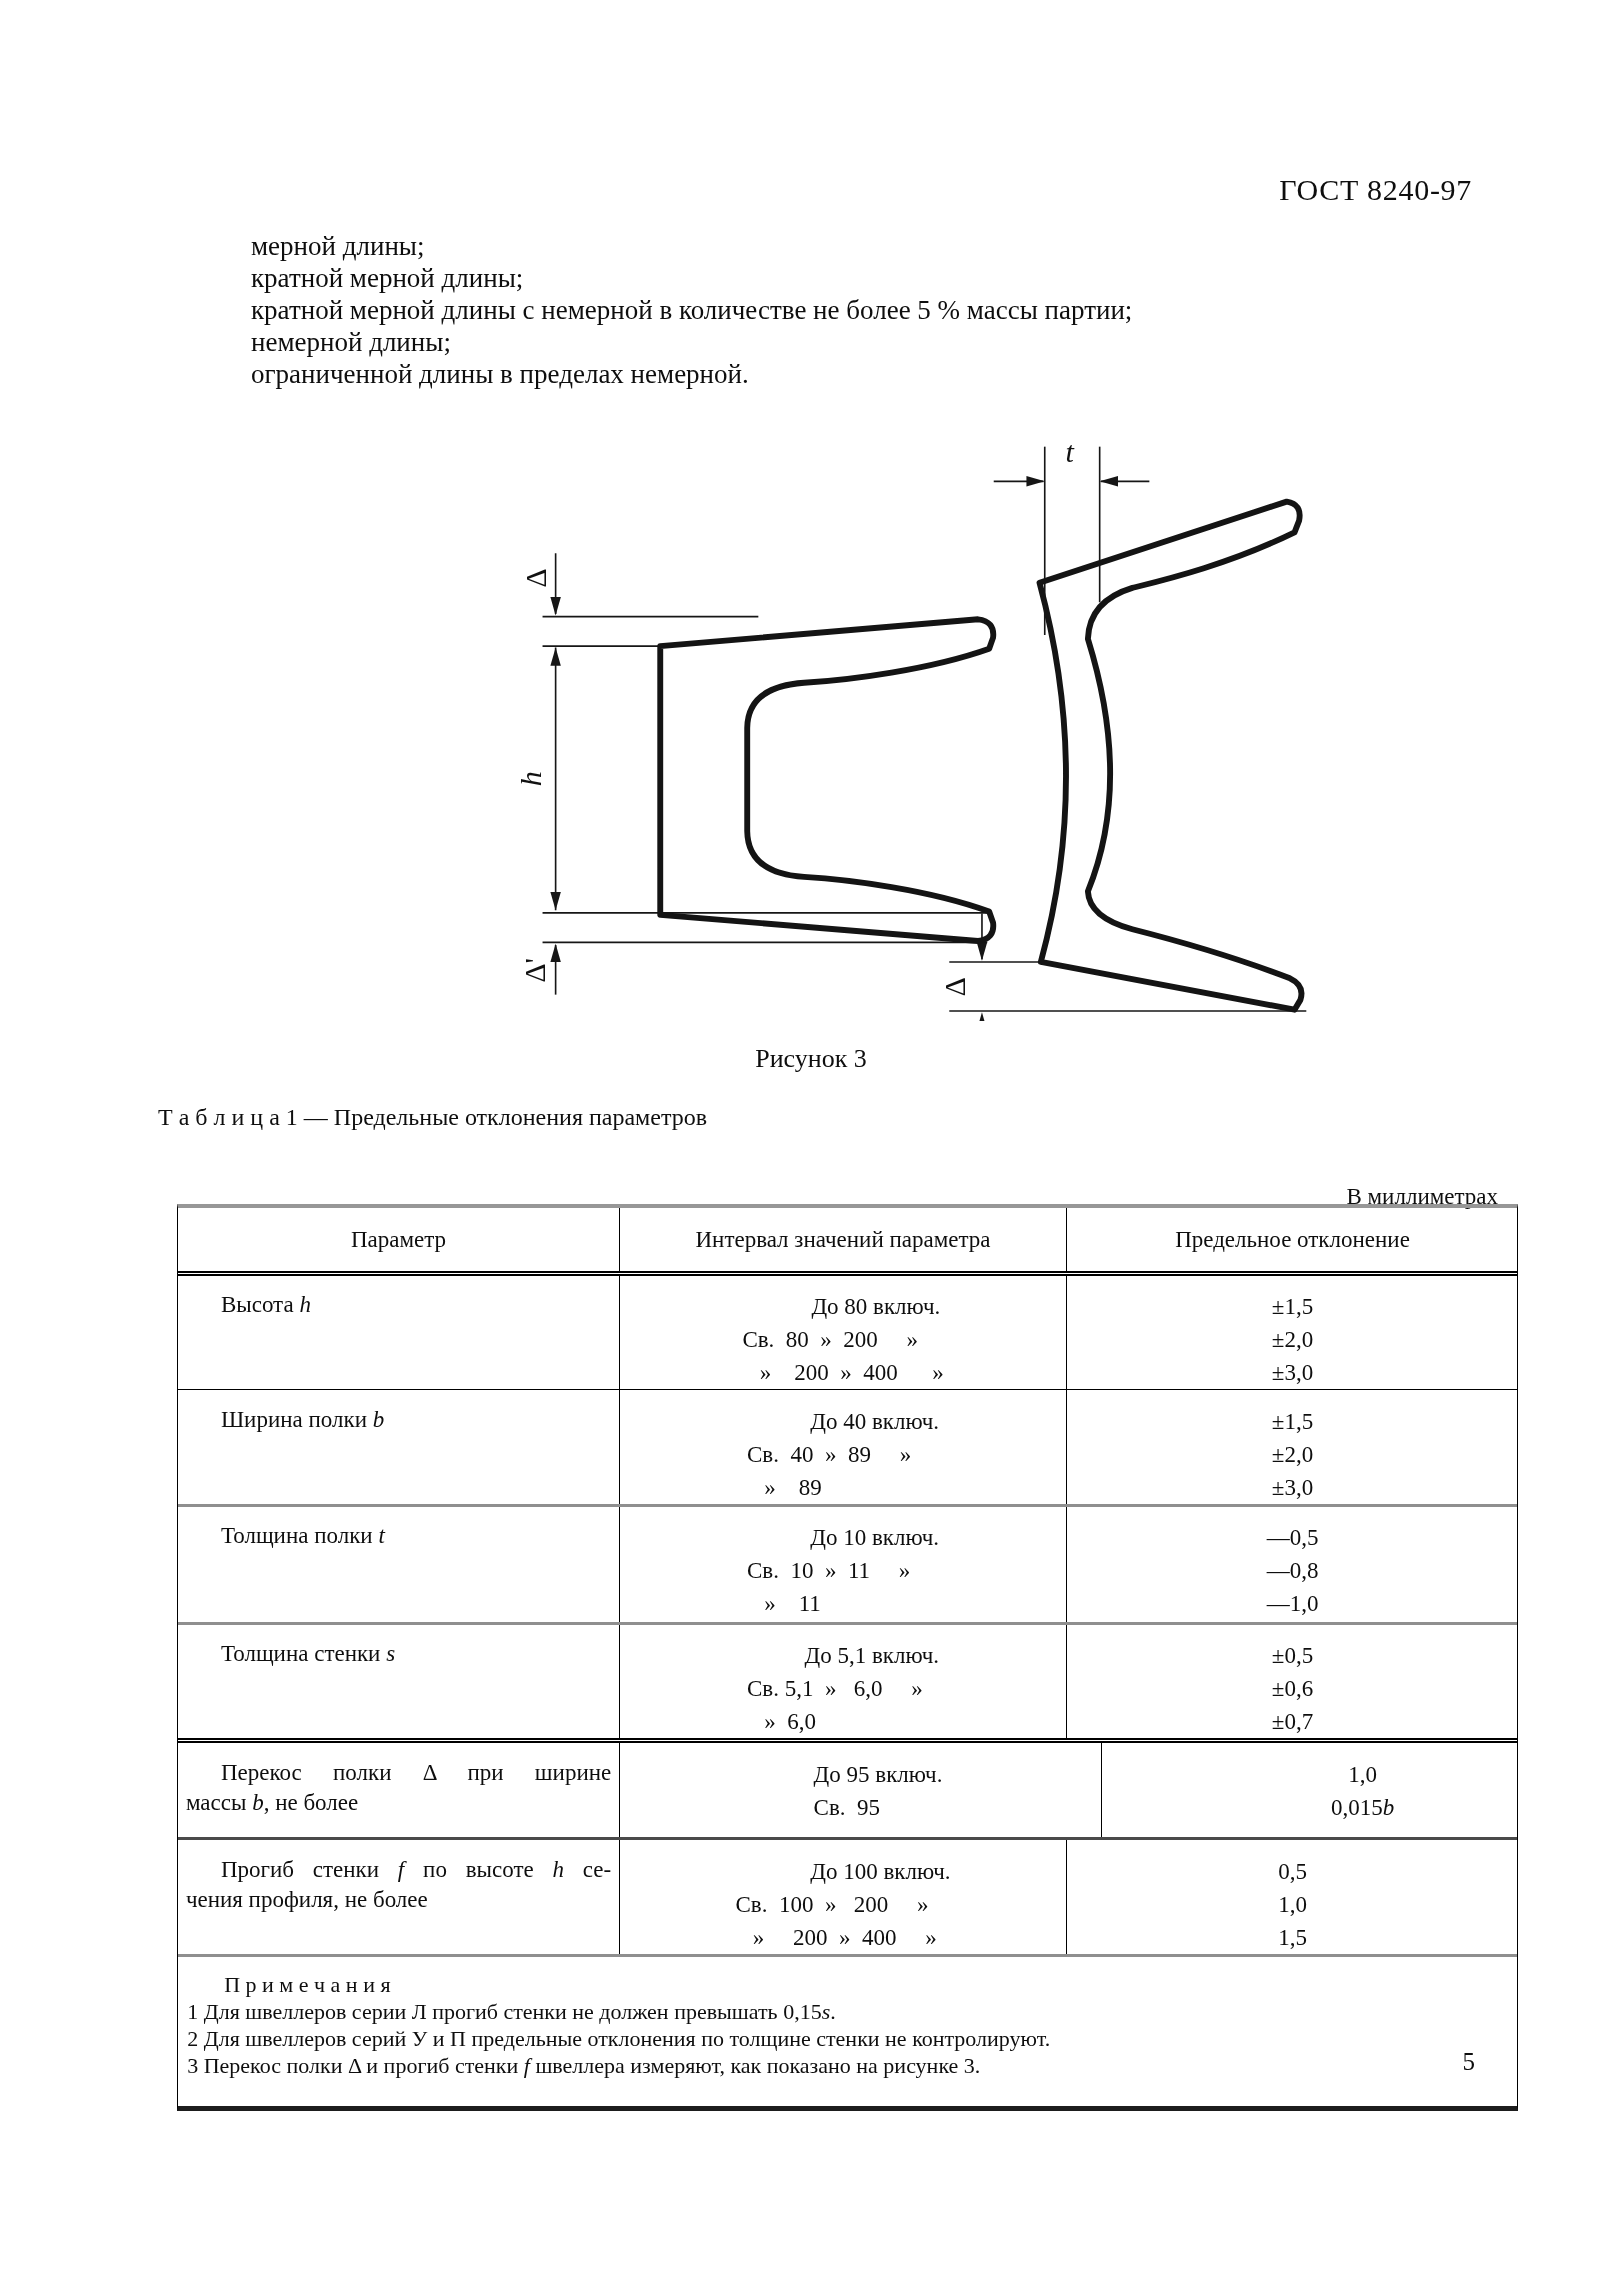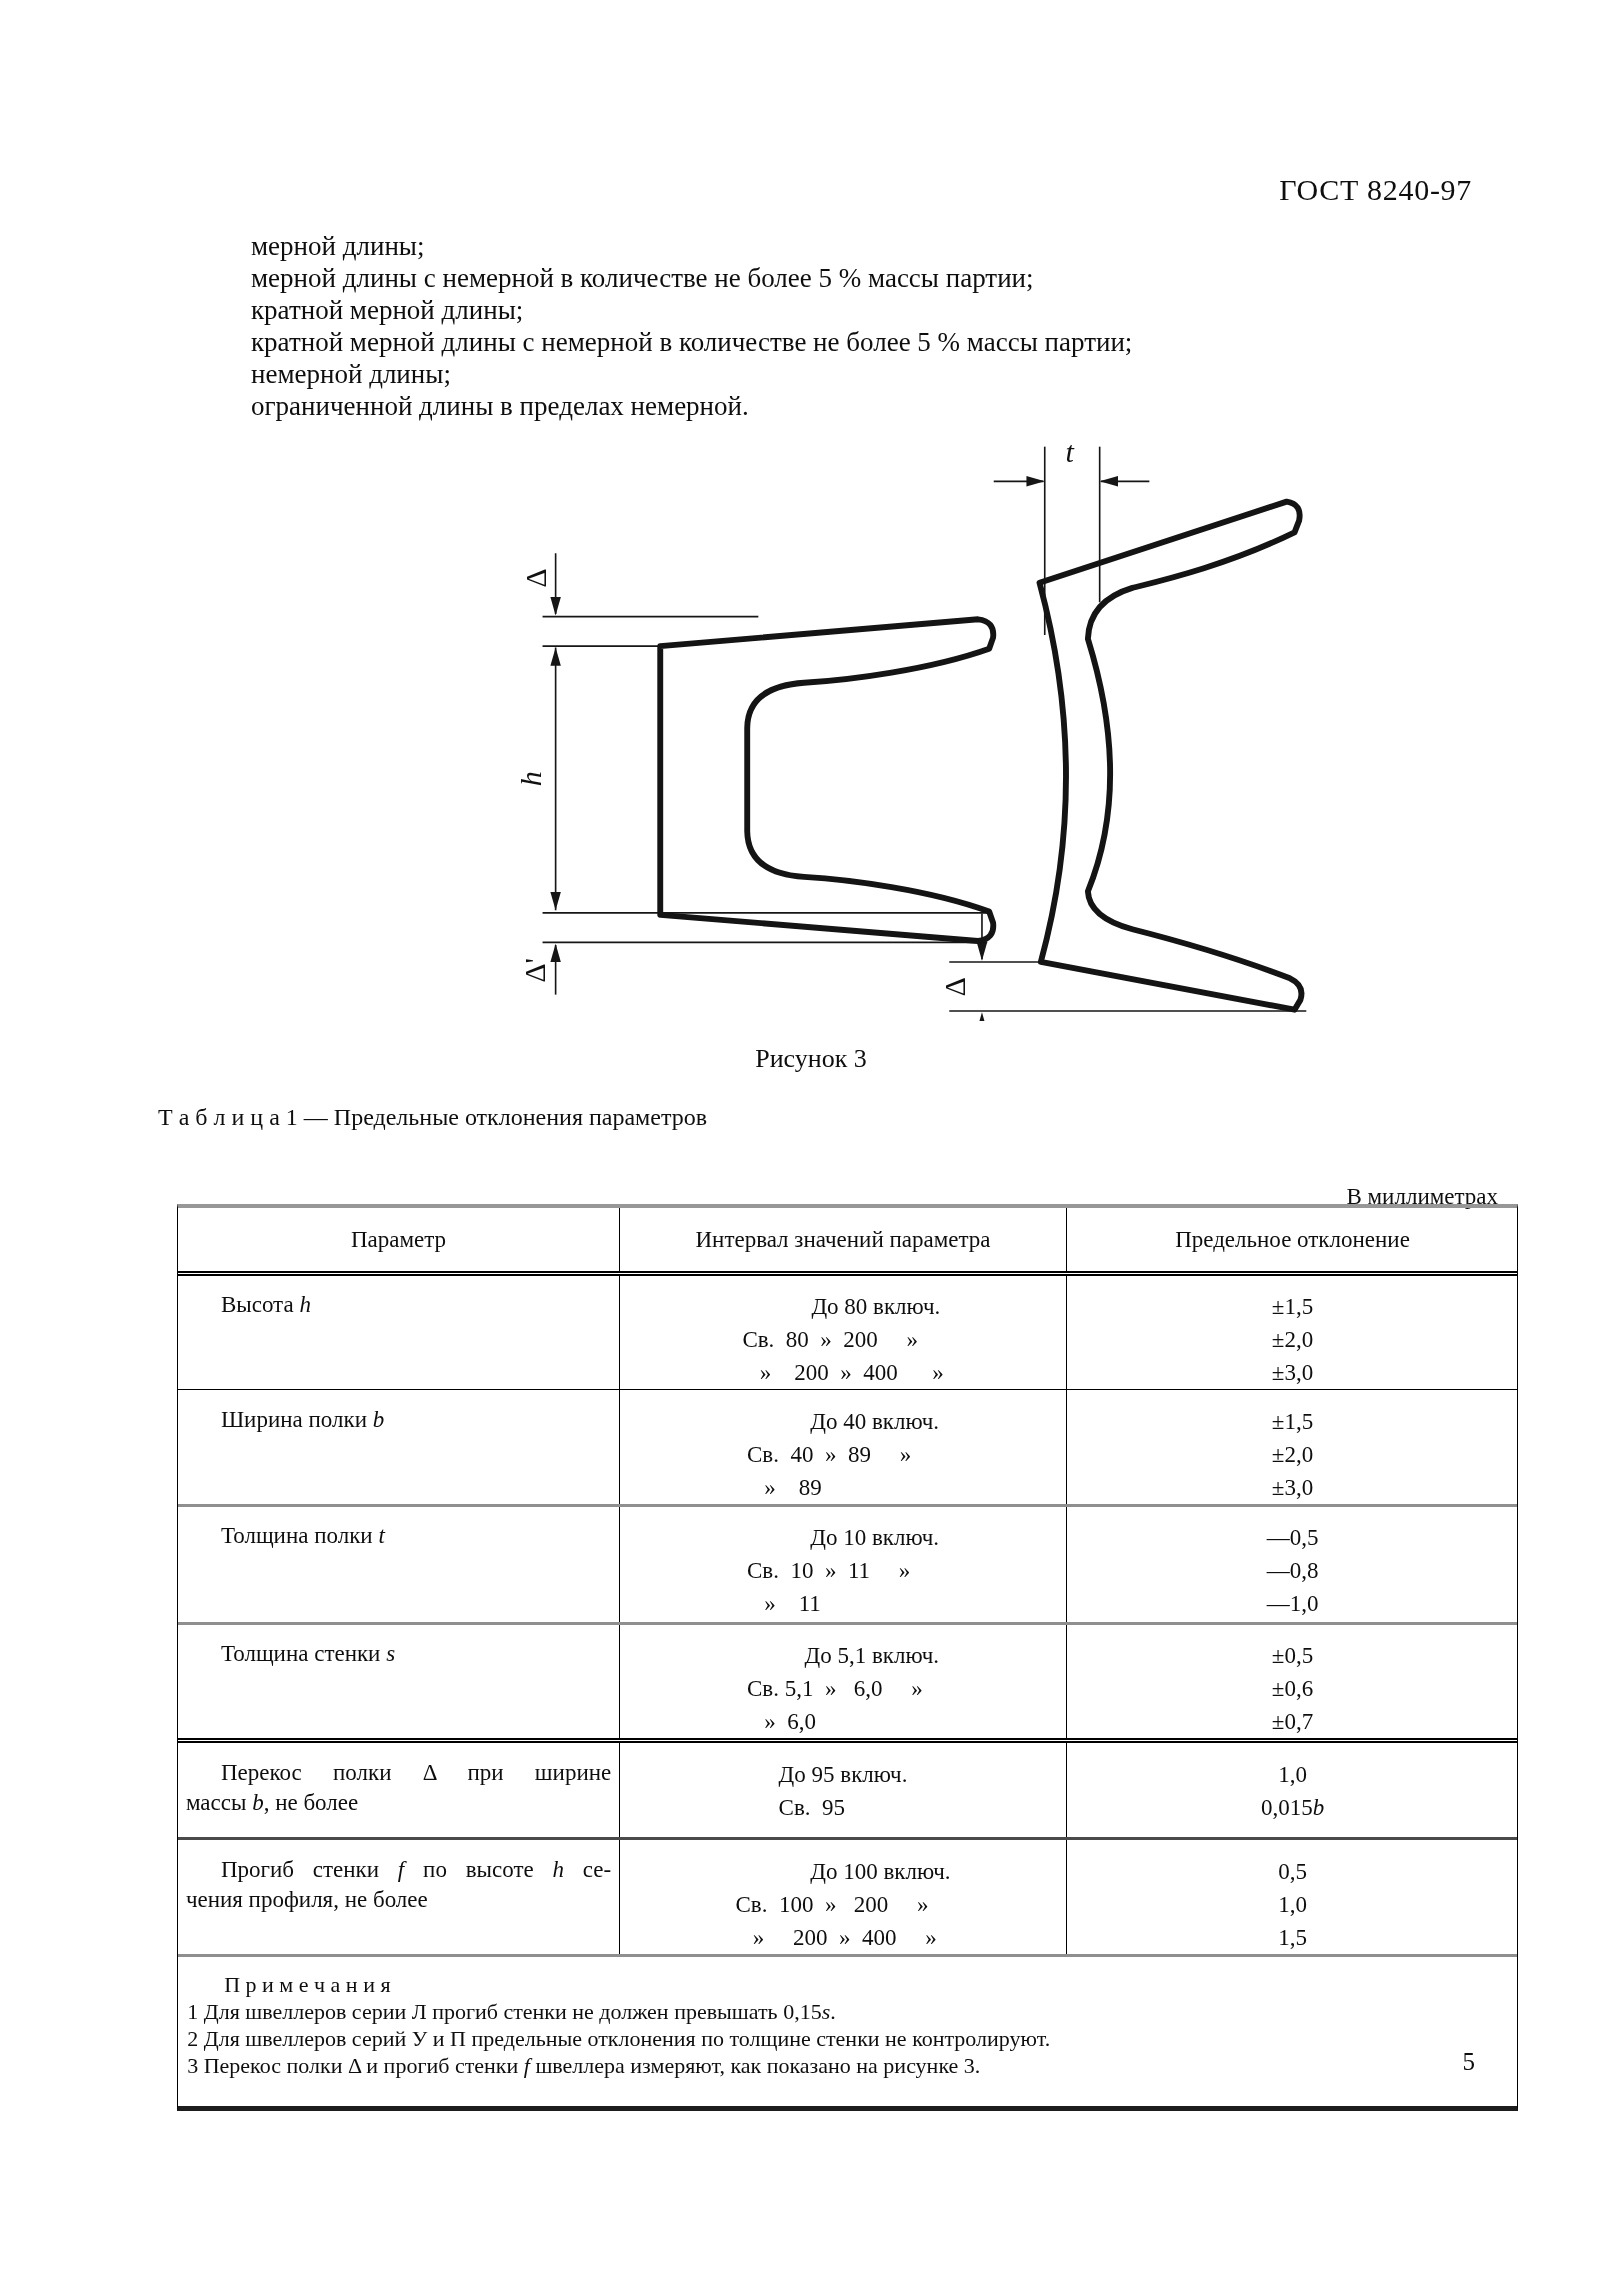--- a/index.html
+++ b/index.html
@@ -37,21 +37,20 @@
 </style>
 </head>
 <body>
 
 <div class="page">
 
   <div class="doccode">ГОСТ 8240-97</div>
 
   <div class="intro" id="intro">
       <div><span>мерной длины;</span></div>
-      <div><span>мерной длины с немерной в количестве не более 5 % массы партии;</span></div>
       <div><span>кратной мерной длины;</span></div>
       <div><span>кратной мерной длины с немерной в количестве не более 5 % массы партии;</span></div>
       <div><span>немерной длины;</span></div>
       <div><span>ограниченной длины в пределах немерной.</span></div>
     </div>
 
   <div class="figwrap">
     <svg viewBox="0 0 1410 920" width="922" height="602">
 
       <g stroke="#161616" stroke-width="2.5" fill="none">
@@ -152,21 +151,21 @@
         <div class="c1">
           <div class="p1"><span>Толщина стенки </span><i>s</i><span></span></div>
         </div>
         <div class="c2"><div class="intblock"><div>          До 5,1 включ.</div><div>Св. 5,1  »   6,0     »</div><div>   »  6,0</div></div></div>
         <div class="c3">
           <div><span>±0,5</span></div>
           <div><span>±0,6</span></div>
           <div><span>±0,7</span></div>
         </div>
       </div>
-      <div class="t-row sep-dark" style="min-height: 94px;">
+      <div class="t-row sep-dark" style="min-height: 94px; gap: 35px;">
         <div class="c1">
           <div class="p1 pj"><span>Перекос полки Δ при ширине</span></div>
           <div><span>массы </span><i>b</i><span>, не более</span></div>
         </div>
         <div class="c2"><div class="intblock"><div>До 95 включ.</div><div>Св.  95</div></div></div>
         <div class="c3">
           <div><span>1,0</span></div>
           <div><span>0,015</span><i>b</i><span></span></div>
         </div>
       </div>

